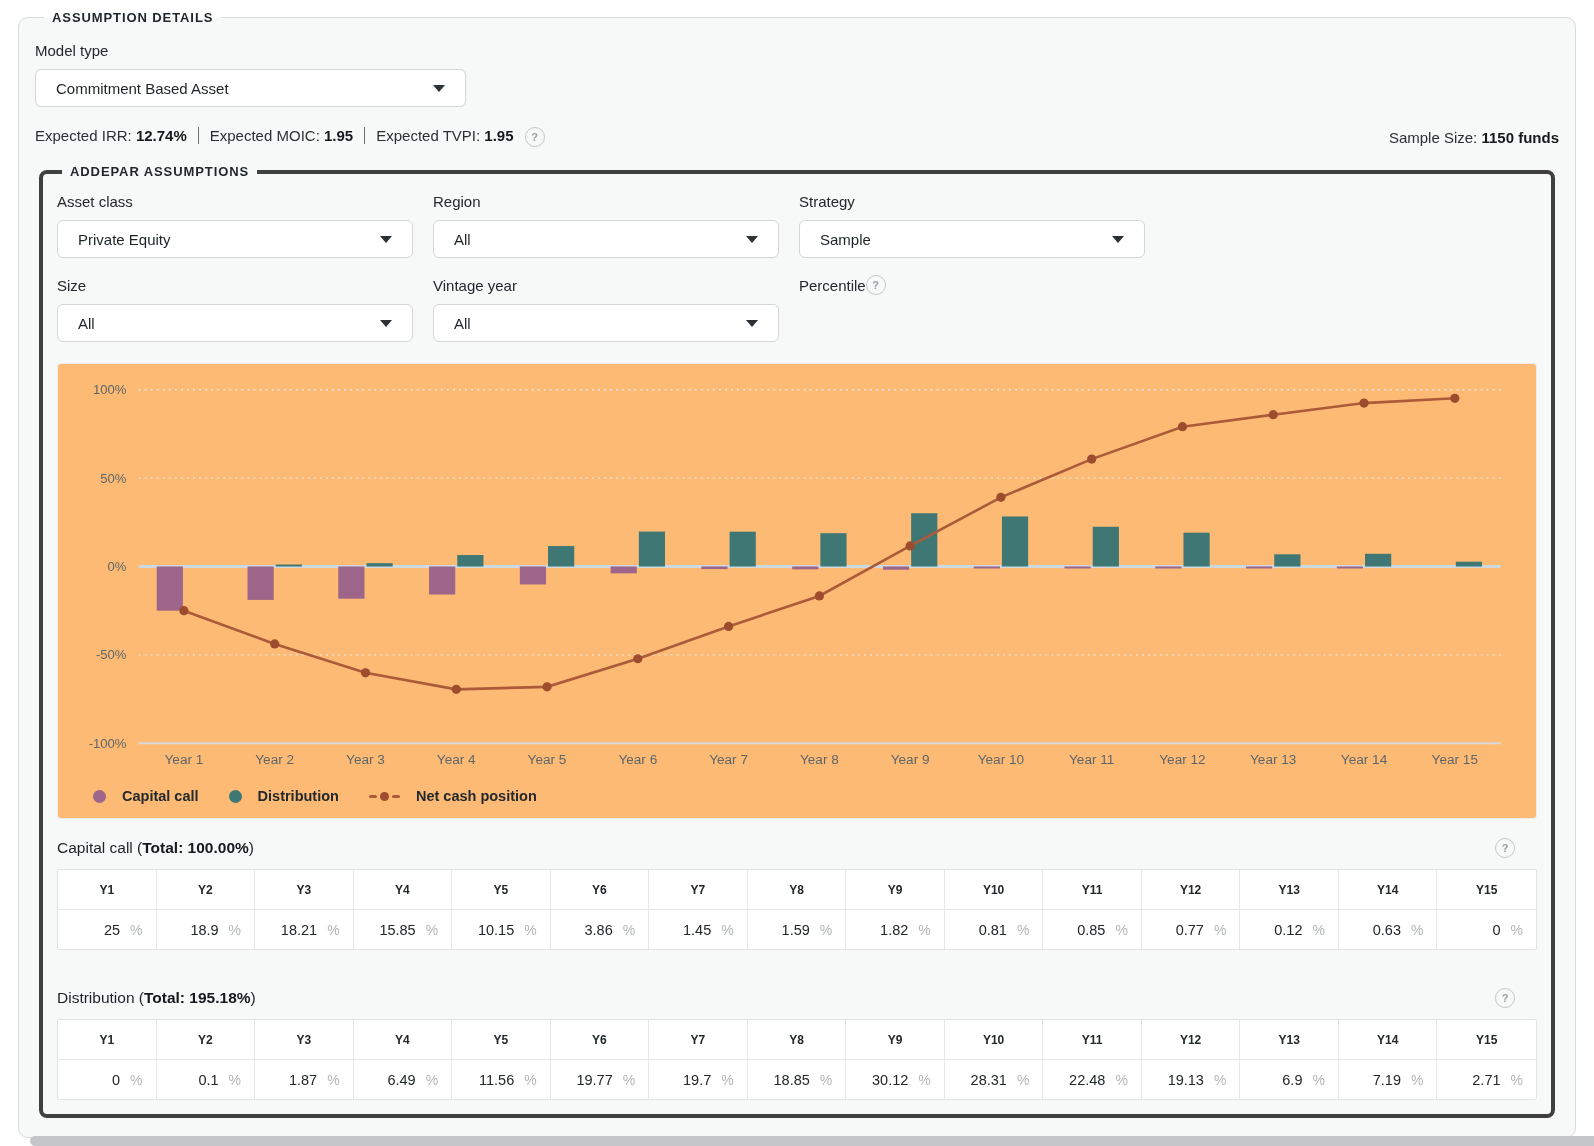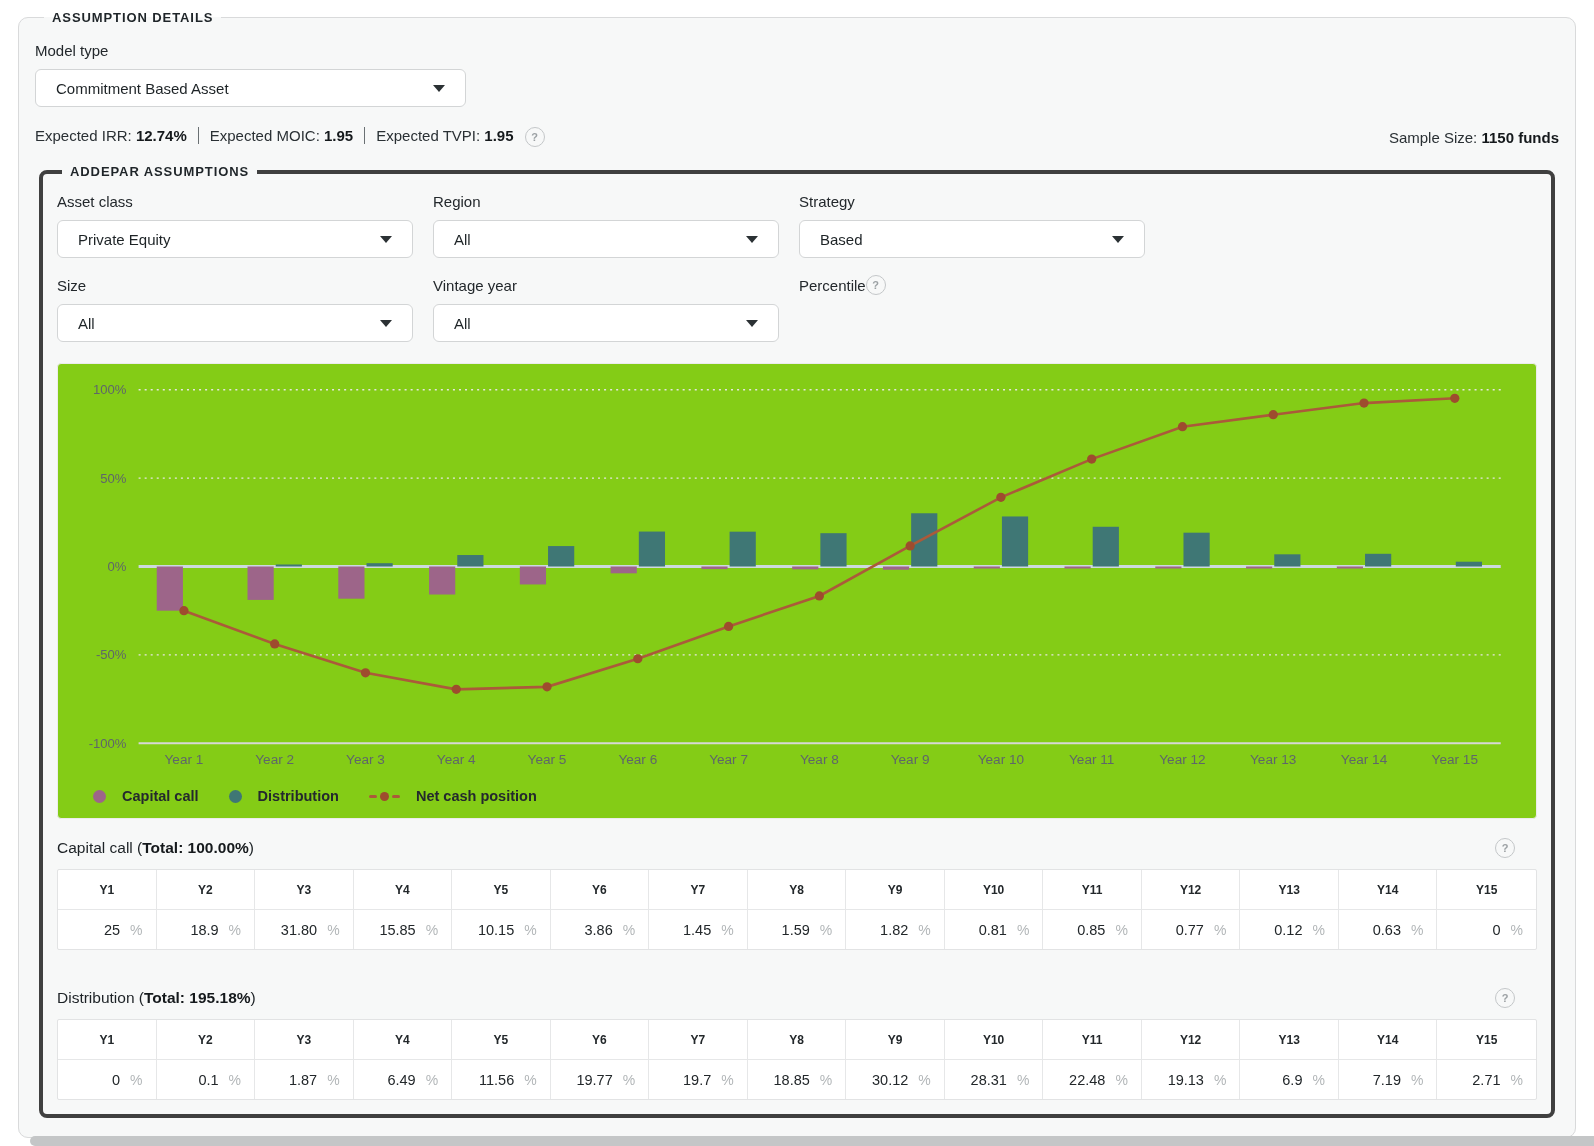--- a/index.html
+++ b/index.html
@@ -51,21 +51,21 @@
     margin-left:5px; padding:0 8px; font-size:13px; font-weight:700;
     letter-spacing:.07em; color:#1f2529;
   }
 
   .assump-grid { margin-top:12px; display:grid; grid-template-columns:356px 346px 346px;
     column-gap:20px; row-gap:17px; }
   .fcell .label-row { display:flex; align-items:center; justify-content:flex-start; height:20px; }
   .fcell .select { margin-top:9px; }
 
   
-  .chart-panel { margin-top:21px; height:456px; background:#84cc16;
+  .chart-panel { margin-top:21px; height:456px; background:#fdba74;
     border:1px solid #ececec; border-radius:4px; overflow:hidden; }
   .chart-panel svg { display:block; width:100%; height:410px; }
   .ytick { font-size:13px; fill:#5f666a; font-family:"Liberation Sans","DejaVu Sans",sans-serif; }
   .xtick { font-size:13.5px; fill:#5f666a; font-family:"Liberation Sans","DejaVu Sans",sans-serif; }
 
   .chart-legend { height:44px; display:flex; align-items:center; padding-left:35px; gap:30px;
     font-size:14.5px; color:#24292d; }
   .chart-legend .li { display:flex; align-items:center; gap:16px;font-weight:bold; }
   .dot { width:13px; height:13px; border-radius:50%; display:inline-block; }
   .line-swatch { display:flex; align-items:center; gap:3px; }
@@ -137,21 +137,21 @@
         <div class="select">
           <span>All</span>
             <span class="caret"></span>
         </div>
       </div>
       <div class="fcell">
         <div class="label-row">
             <span class="field-label">Strategy</span>
           </div>
         <div class="select">
-          <span>Based</span>
+          <span>Sample</span>
             <span class="caret"></span>
         </div>
       </div>
       <div class="fcell">
         <div class="label-row">
             <span class="field-label">Size</span>
           </div>
         <div class="select">
           <span>All</span>
             <span class="caret"></span>
@@ -291,21 +291,21 @@
         <div class="trow">
           <div class="tcell td">
             <span class="num">25</span>
             <span class="unit">%</span>
           </div>
           <div class="tcell td">
             <span class="num">18.9</span>
             <span class="unit">%</span>
           </div>
           <div class="tcell td">
-            <span class="num">31.80</span>
+            <span class="num">18.21</span>
             <span class="unit">%</span>
           </div>
           <div class="tcell td">
             <span class="num">15.85</span>
             <span class="unit">%</span>
           </div>
           <div class="tcell td">
             <span class="num">10.15</span>
             <span class="unit">%</span>
           </div>

